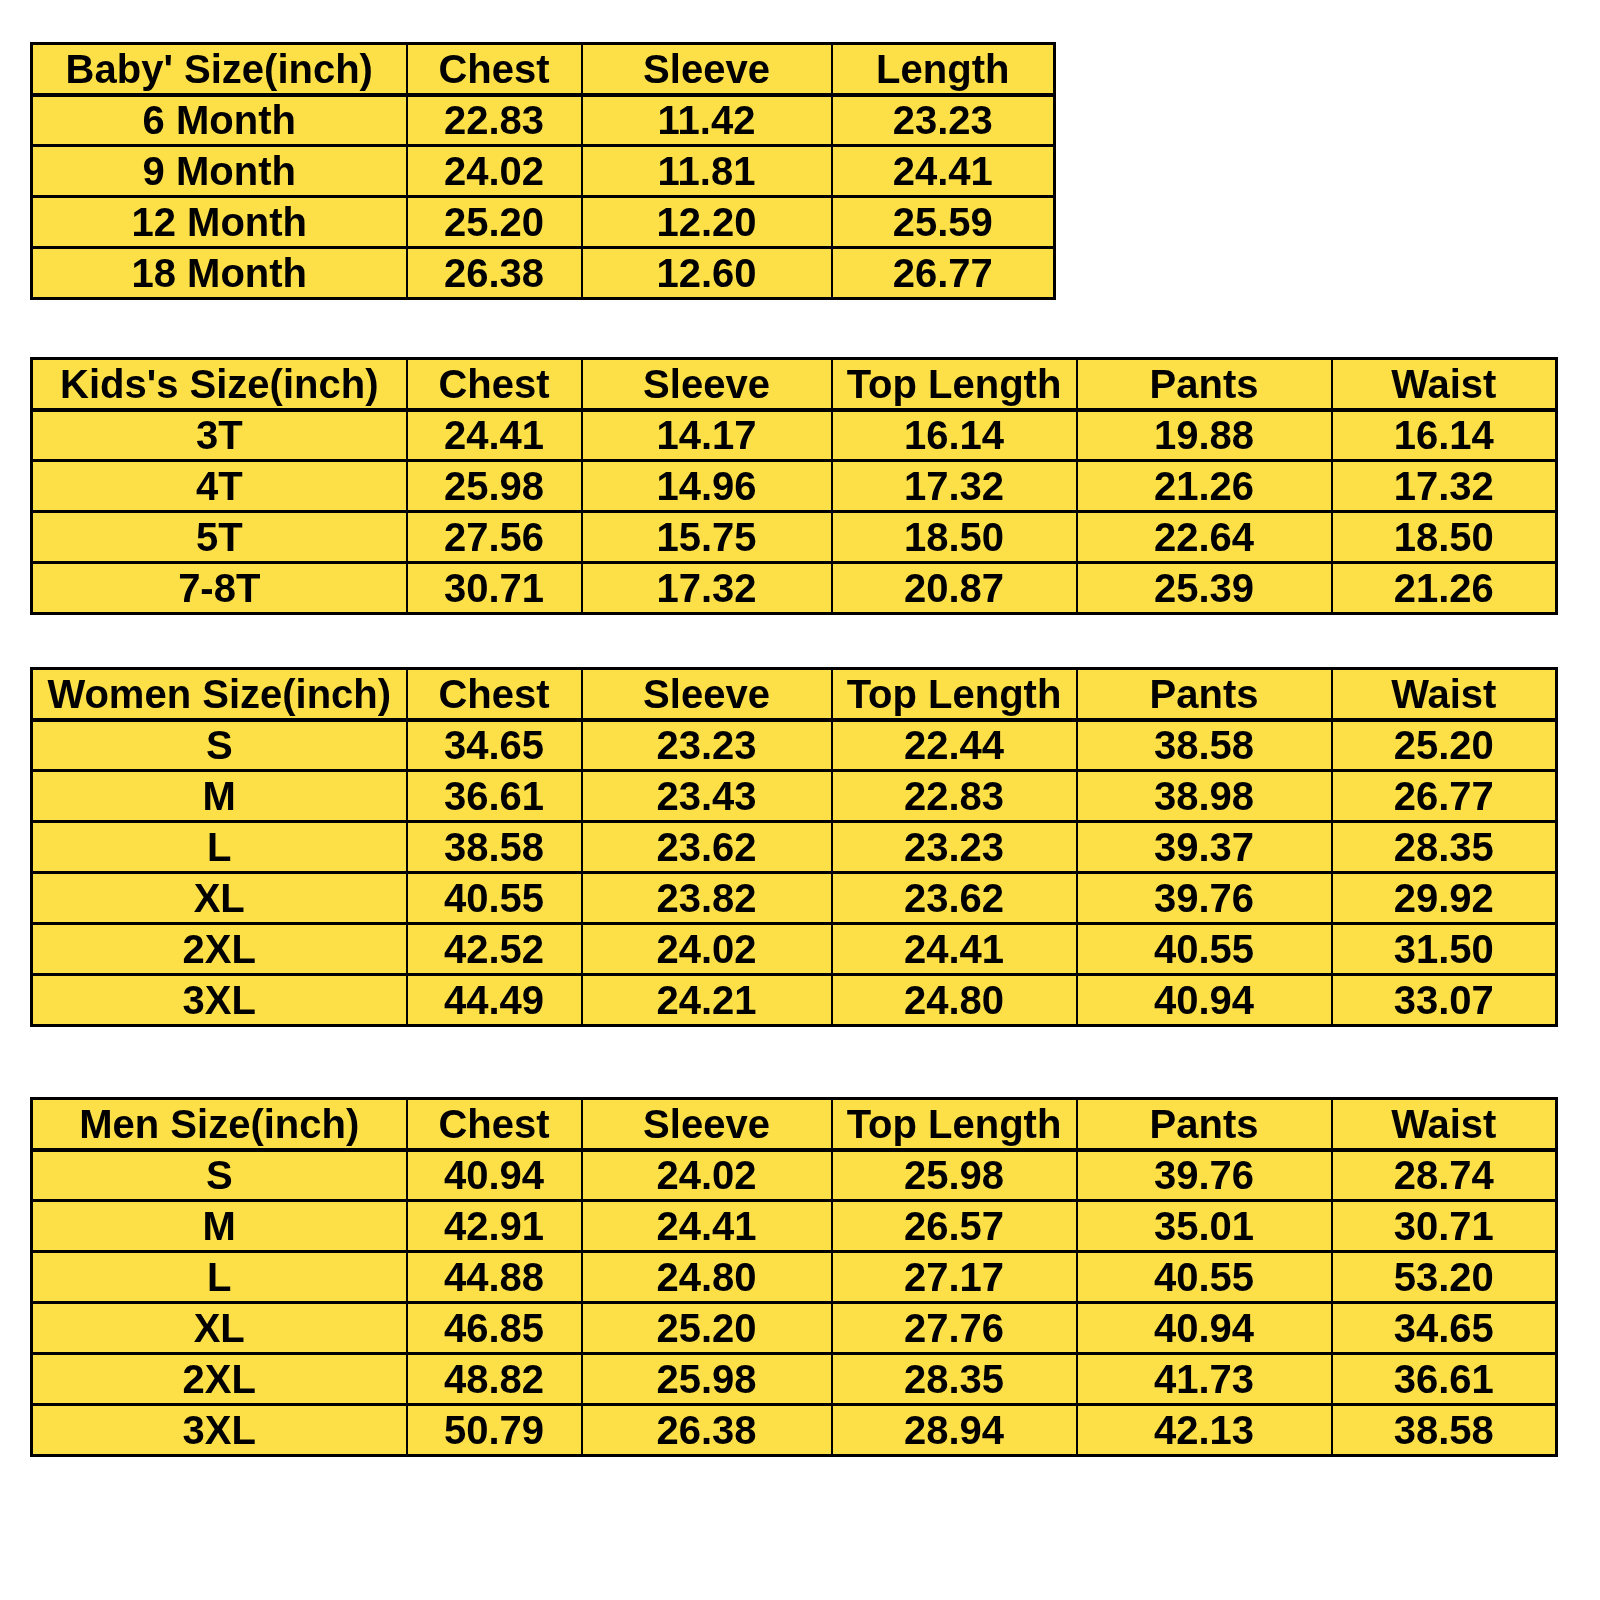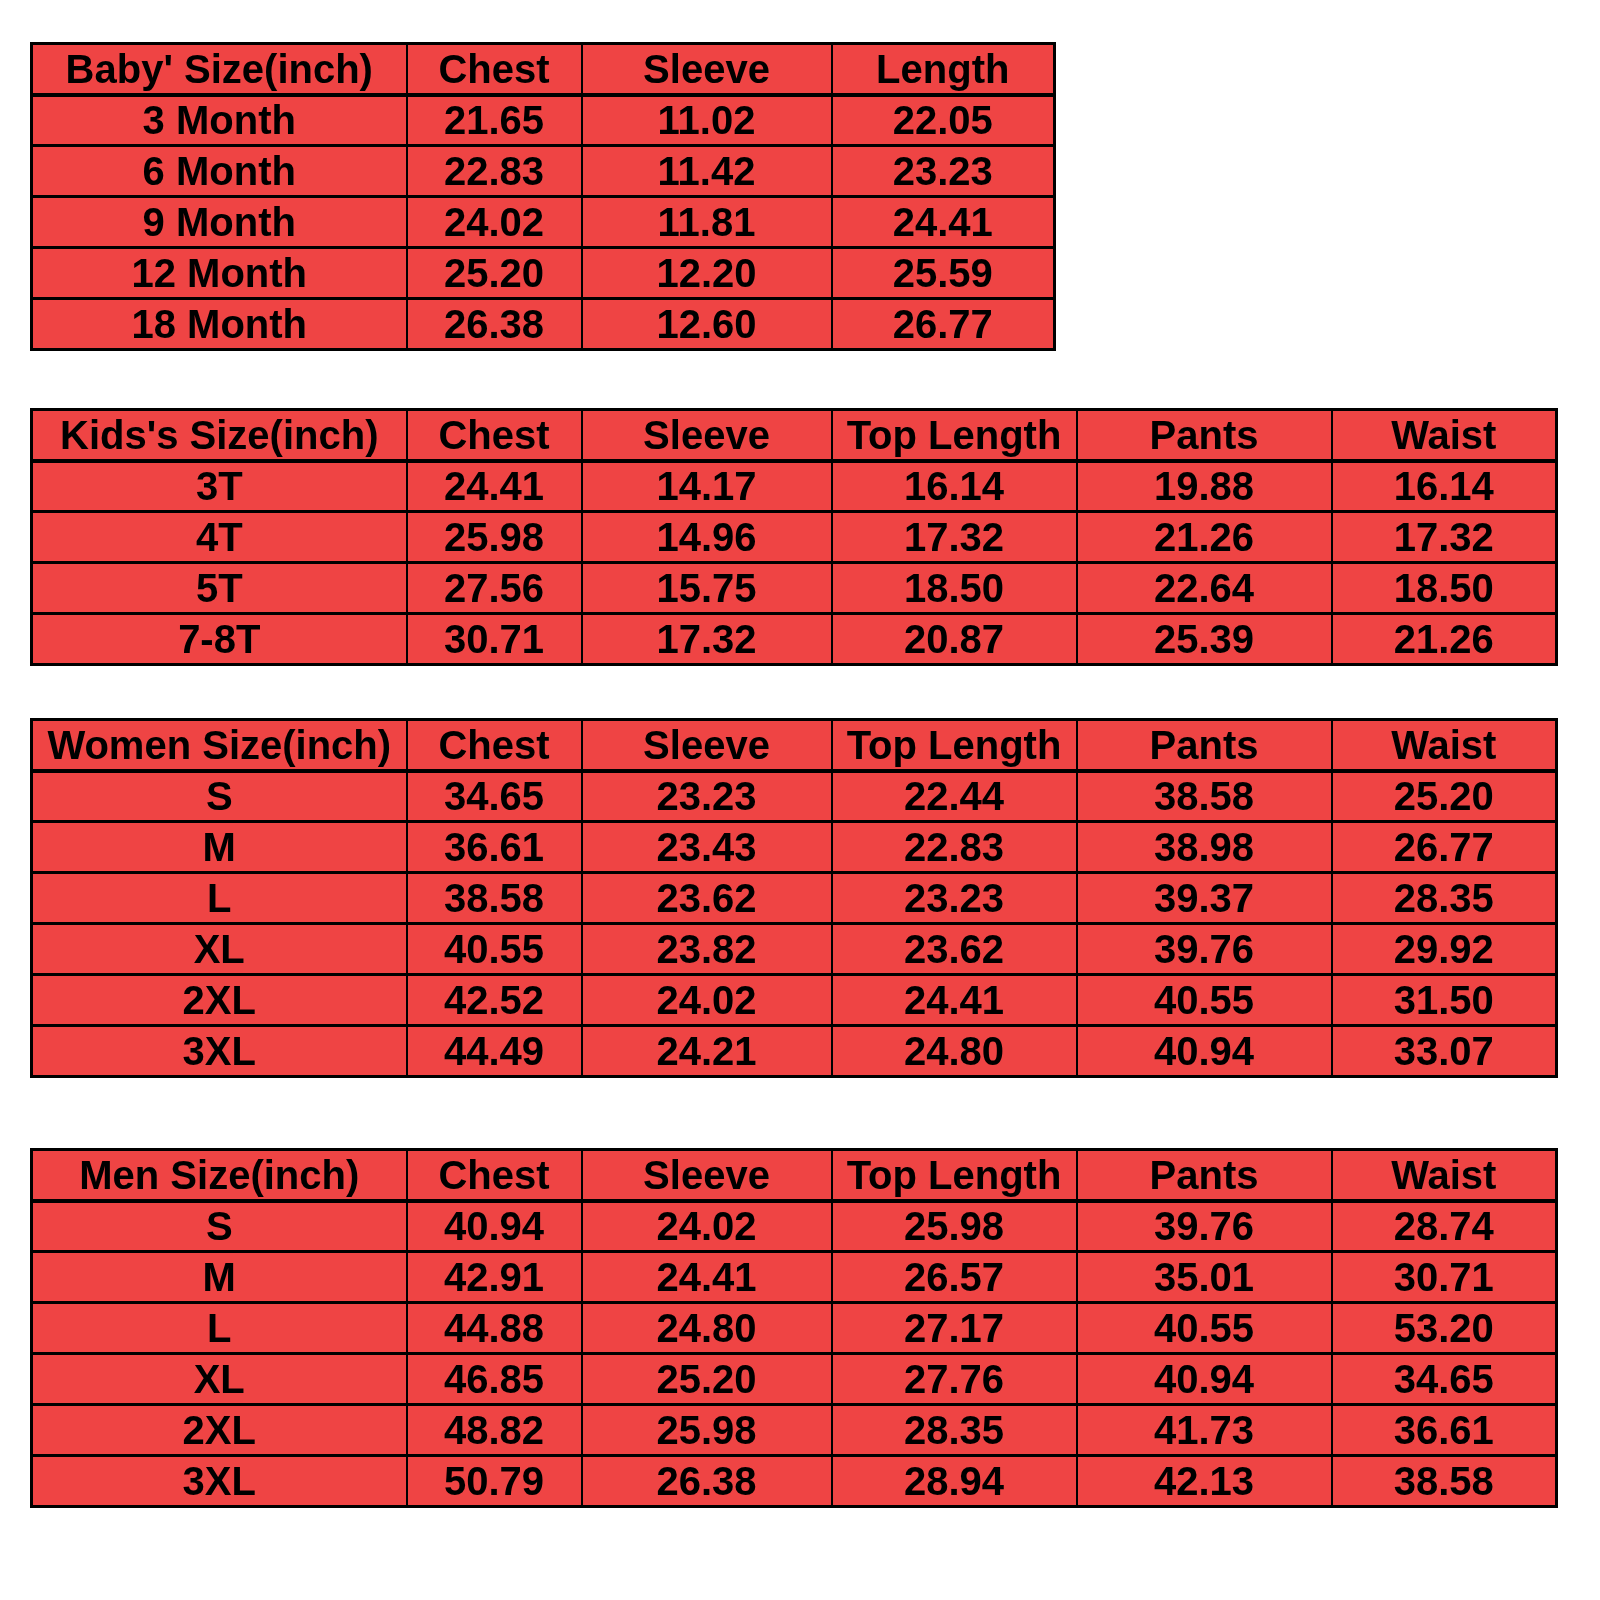--- a/index.html
+++ b/index.html
@@ -14,21 +14,21 @@
     font-family: "Liberation Sans", "DejaVu Sans", sans-serif;
     color: #000000;
   }
   .page {
     padding: 42px 0 0 30px;
   }
   table.size-table {
     border-collapse: collapse;
     table-layout: fixed;
     border: 3px solid #000000;
-    background: #ef4444;
+    background: #fde047;
   }
   table.size-table.cols-6 { width: 1525px; padding-left: 12px; }
   table.size-table.cols-4 { width: 1023px; }
   .gap-a { margin-bottom: 57px; }
   .gap-b { margin-bottom: 52px; }
   .gap-c { margin-bottom: 70px; }
   table.size-table th,
   table.size-table td {
     border-left: 2px solid #000000;
     border-right: 2px solid #000000;
@@ -63,26 +63,20 @@
     <thead>
         <tr>
           <th>Baby' Size(inch)</th>
           <th>Chest</th>
           <th>Sleeve</th>
           <th>Length</th>
         </tr>
       </thead>
     <tbody>
         <tr>
-          <td>3 Month</td>
-          <td>21.65</td>
-          <td>11.02</td>
-          <td>22.05</td>
-        </tr>
-        <tr>
           <td>6 Month</td>
           <td>22.83</td>
           <td>11.42</td>
           <td>23.23</td>
         </tr>
         <tr>
           <td>9 Month</td>
           <td>24.02</td>
           <td>11.81</td>
           <td>24.41</td>

